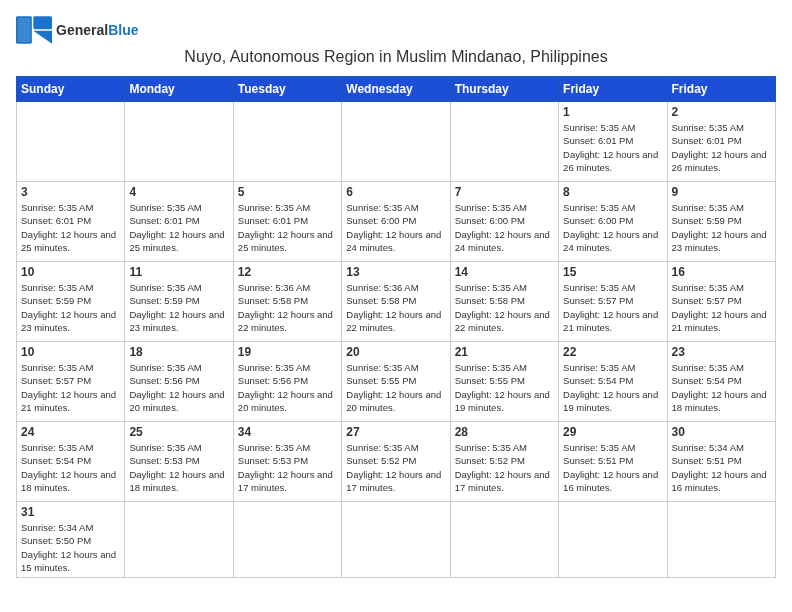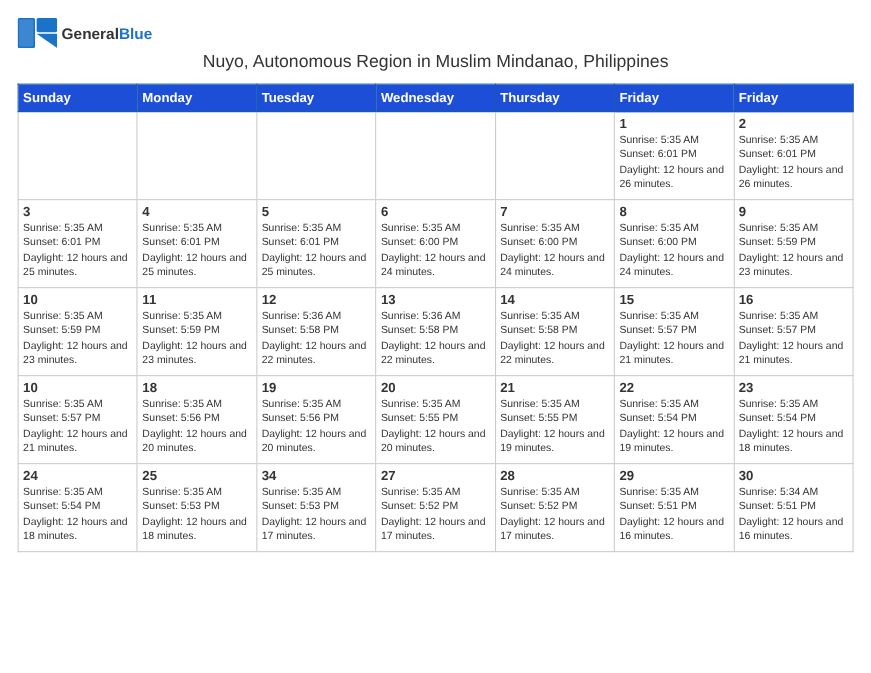--- a/index.html
+++ b/index.html
@@ -300,14 +300,28 @@
 Sunset: 5:51 PM
 Daylight: 12 hours and 16 minutes.</div>
         </td>
         <td>
           <span class="day-number">30</span>
           <div class="day-info" style="white-space: pre-line;">Sunrise: 5:34 AM
 Sunset: 5:51 PM
 Daylight: 12 hours and 16 minutes.</div>
         </td>
       </tr>
+      <tr class="last-row">
+        <td>
+          <span class="day-number">31</span>
+          <div class="day-info" style="white-space: pre-line;">Sunrise: 5:34 AM
+Sunset: 5:50 PM
+Daylight: 12 hours and 15 minutes.</div>
+        </td>
+        <td class="empty-cell"></td>
+        <td class="empty-cell"></td>
+        <td class="empty-cell"></td>
+        <td class="empty-cell"></td>
+        <td class="empty-cell"></td>
+        <td class="empty-cell"></td>
+      </tr>
     </tbody>
 </table>
 
 </body></html>

